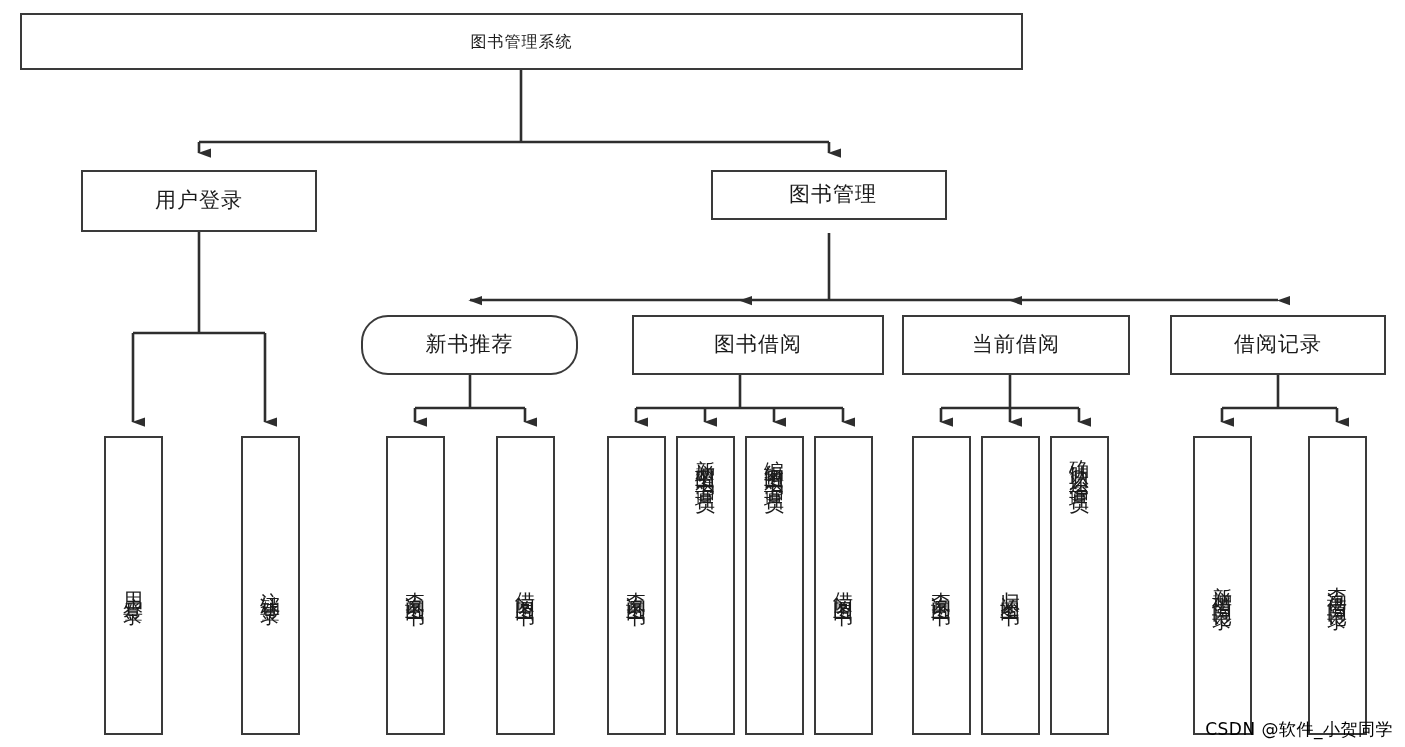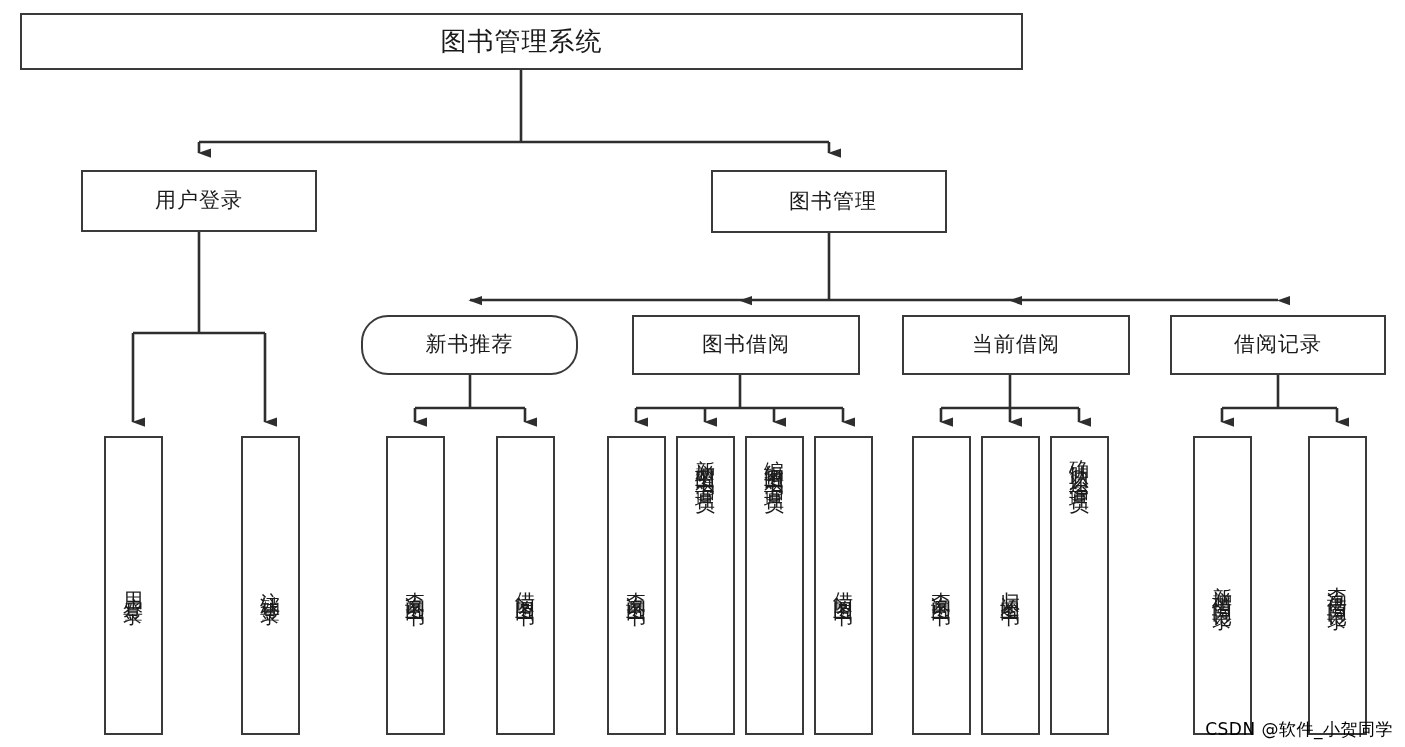--- a/index.html
+++ b/index.html
@@ -32,21 +32,21 @@
     justify-content:center;
     text-align:center;
     color:#1a1a1a;
   }
   .node.horiz{
     font-size:21px;
     line-height:1.2;
     letter-spacing:1px;
   }
   .node.root{
-    font-size:26px;
+    font-size:16px;
   }
   .node.leaf{
     font-size:20px;
     align-items:flex-start;
     justify-content:center;
     padding-top:0;
   }
   .vtext{
     writing-mode:vertical-rl;
     text-orientation:upright;
@@ -129,25 +129,25 @@
       <path d="M1222,408 L1337,408"></path>
       <path d="M1222,408 L1222,422" marker-end="url(#arw)"></path>
       <path d="M1337,408 L1337,422" marker-end="url(#arw)"></path>
     </g>
   </svg>
 
   <div class="node horiz root" style="left:20px; top:13px; width:1003px; height:57px;">图书管理系统</div>
 
   <div class="node horiz" style="left:81px; top:170px; width:236px; height:62px;">用户登录</div>
 
-  <div class="node horiz" style="left:711px; top:170px; width:236px; height:63px;padding-left:8px;">图书管理</div>
+  <div class="node horiz" style="left:711px; top:170px; width:236px; height:50px;padding-left:8px;">图书管理</div>
 
   <div class="node horiz" style="left:361px; top:315px; width:217px; height:60px;border-radius:27px;">新书推荐</div>
 
-  <div class="node horiz" style="left:632px; top:315px; width:228px; height:60px;">图书借阅</div>
+  <div class="node horiz" style="left:632px; top:315px; width:252px; height:60px;">图书借阅</div>
 
   <div class="node horiz" style="left:902px; top:315px; width:228px; height:60px;">当前借阅</div>
 
   <div class="node horiz" style="left:1170px; top:315px; width:216px; height:60px;">借阅记录</div>
 
   <div class="node leaf" style="left:104px; top:436px; width:59px; height:299px;">
     <span class="leaf-inner">
         <span class="vtext">用户登录</span>
       </span>
   </div>

